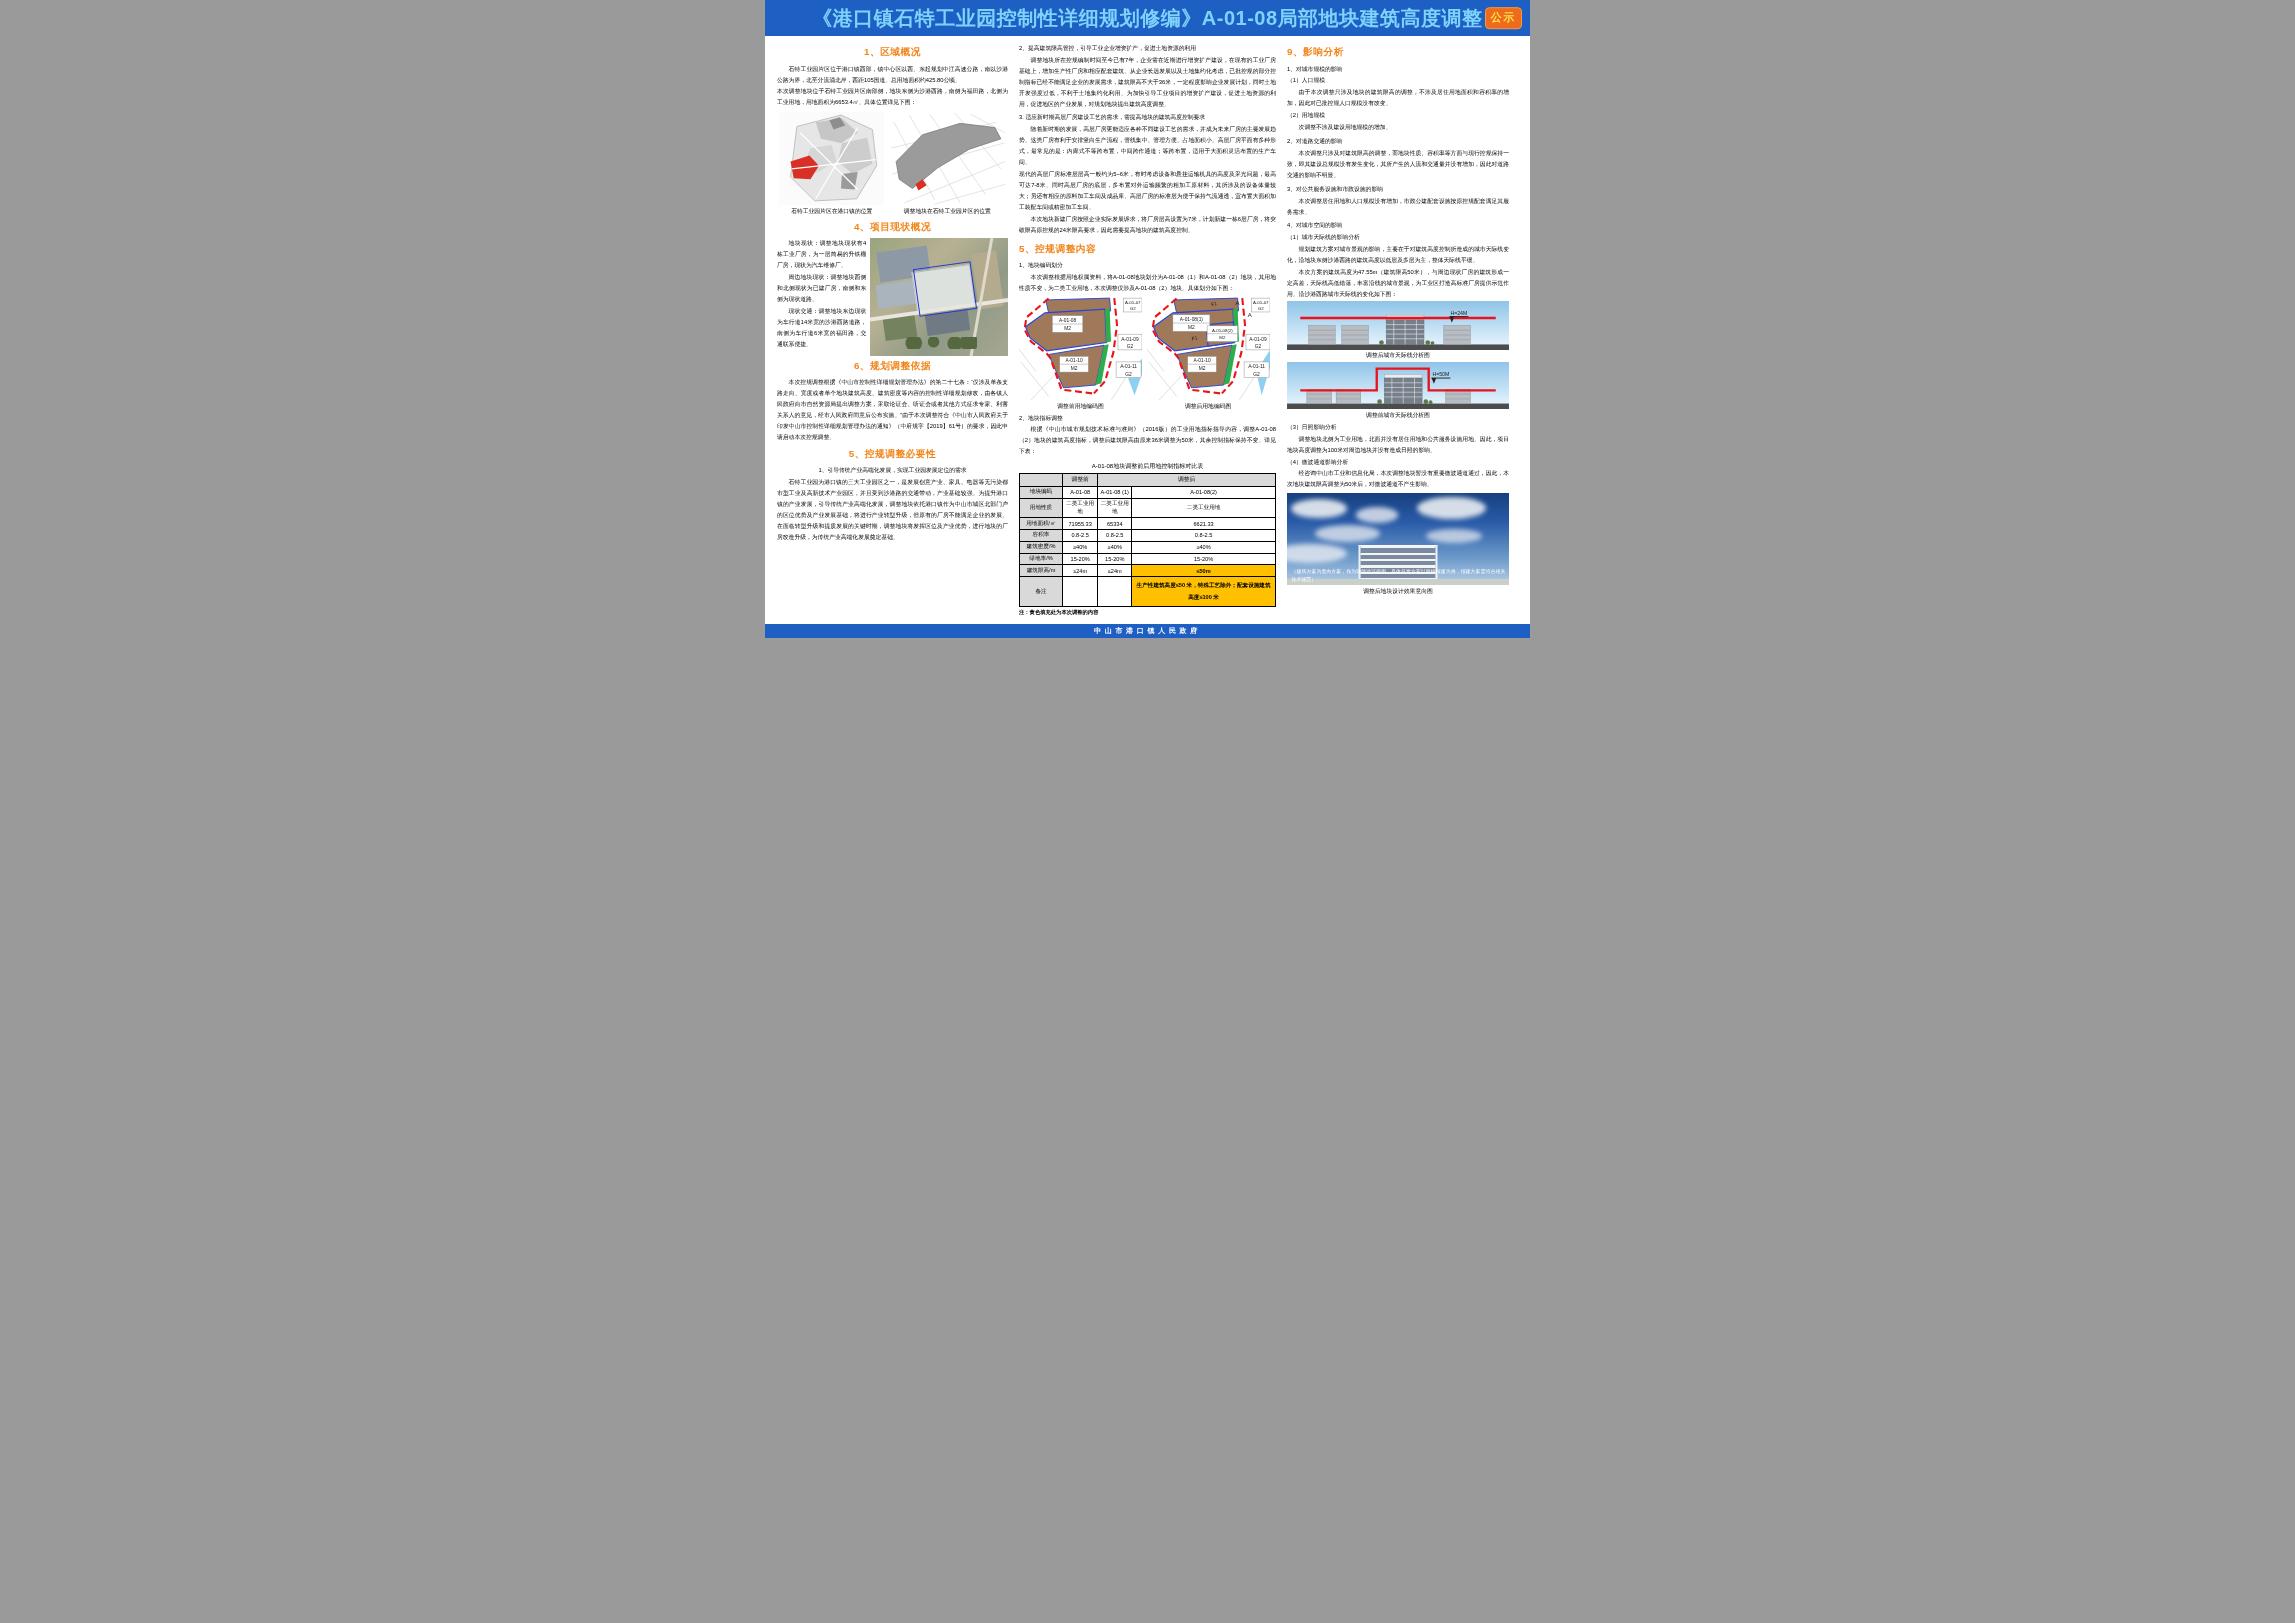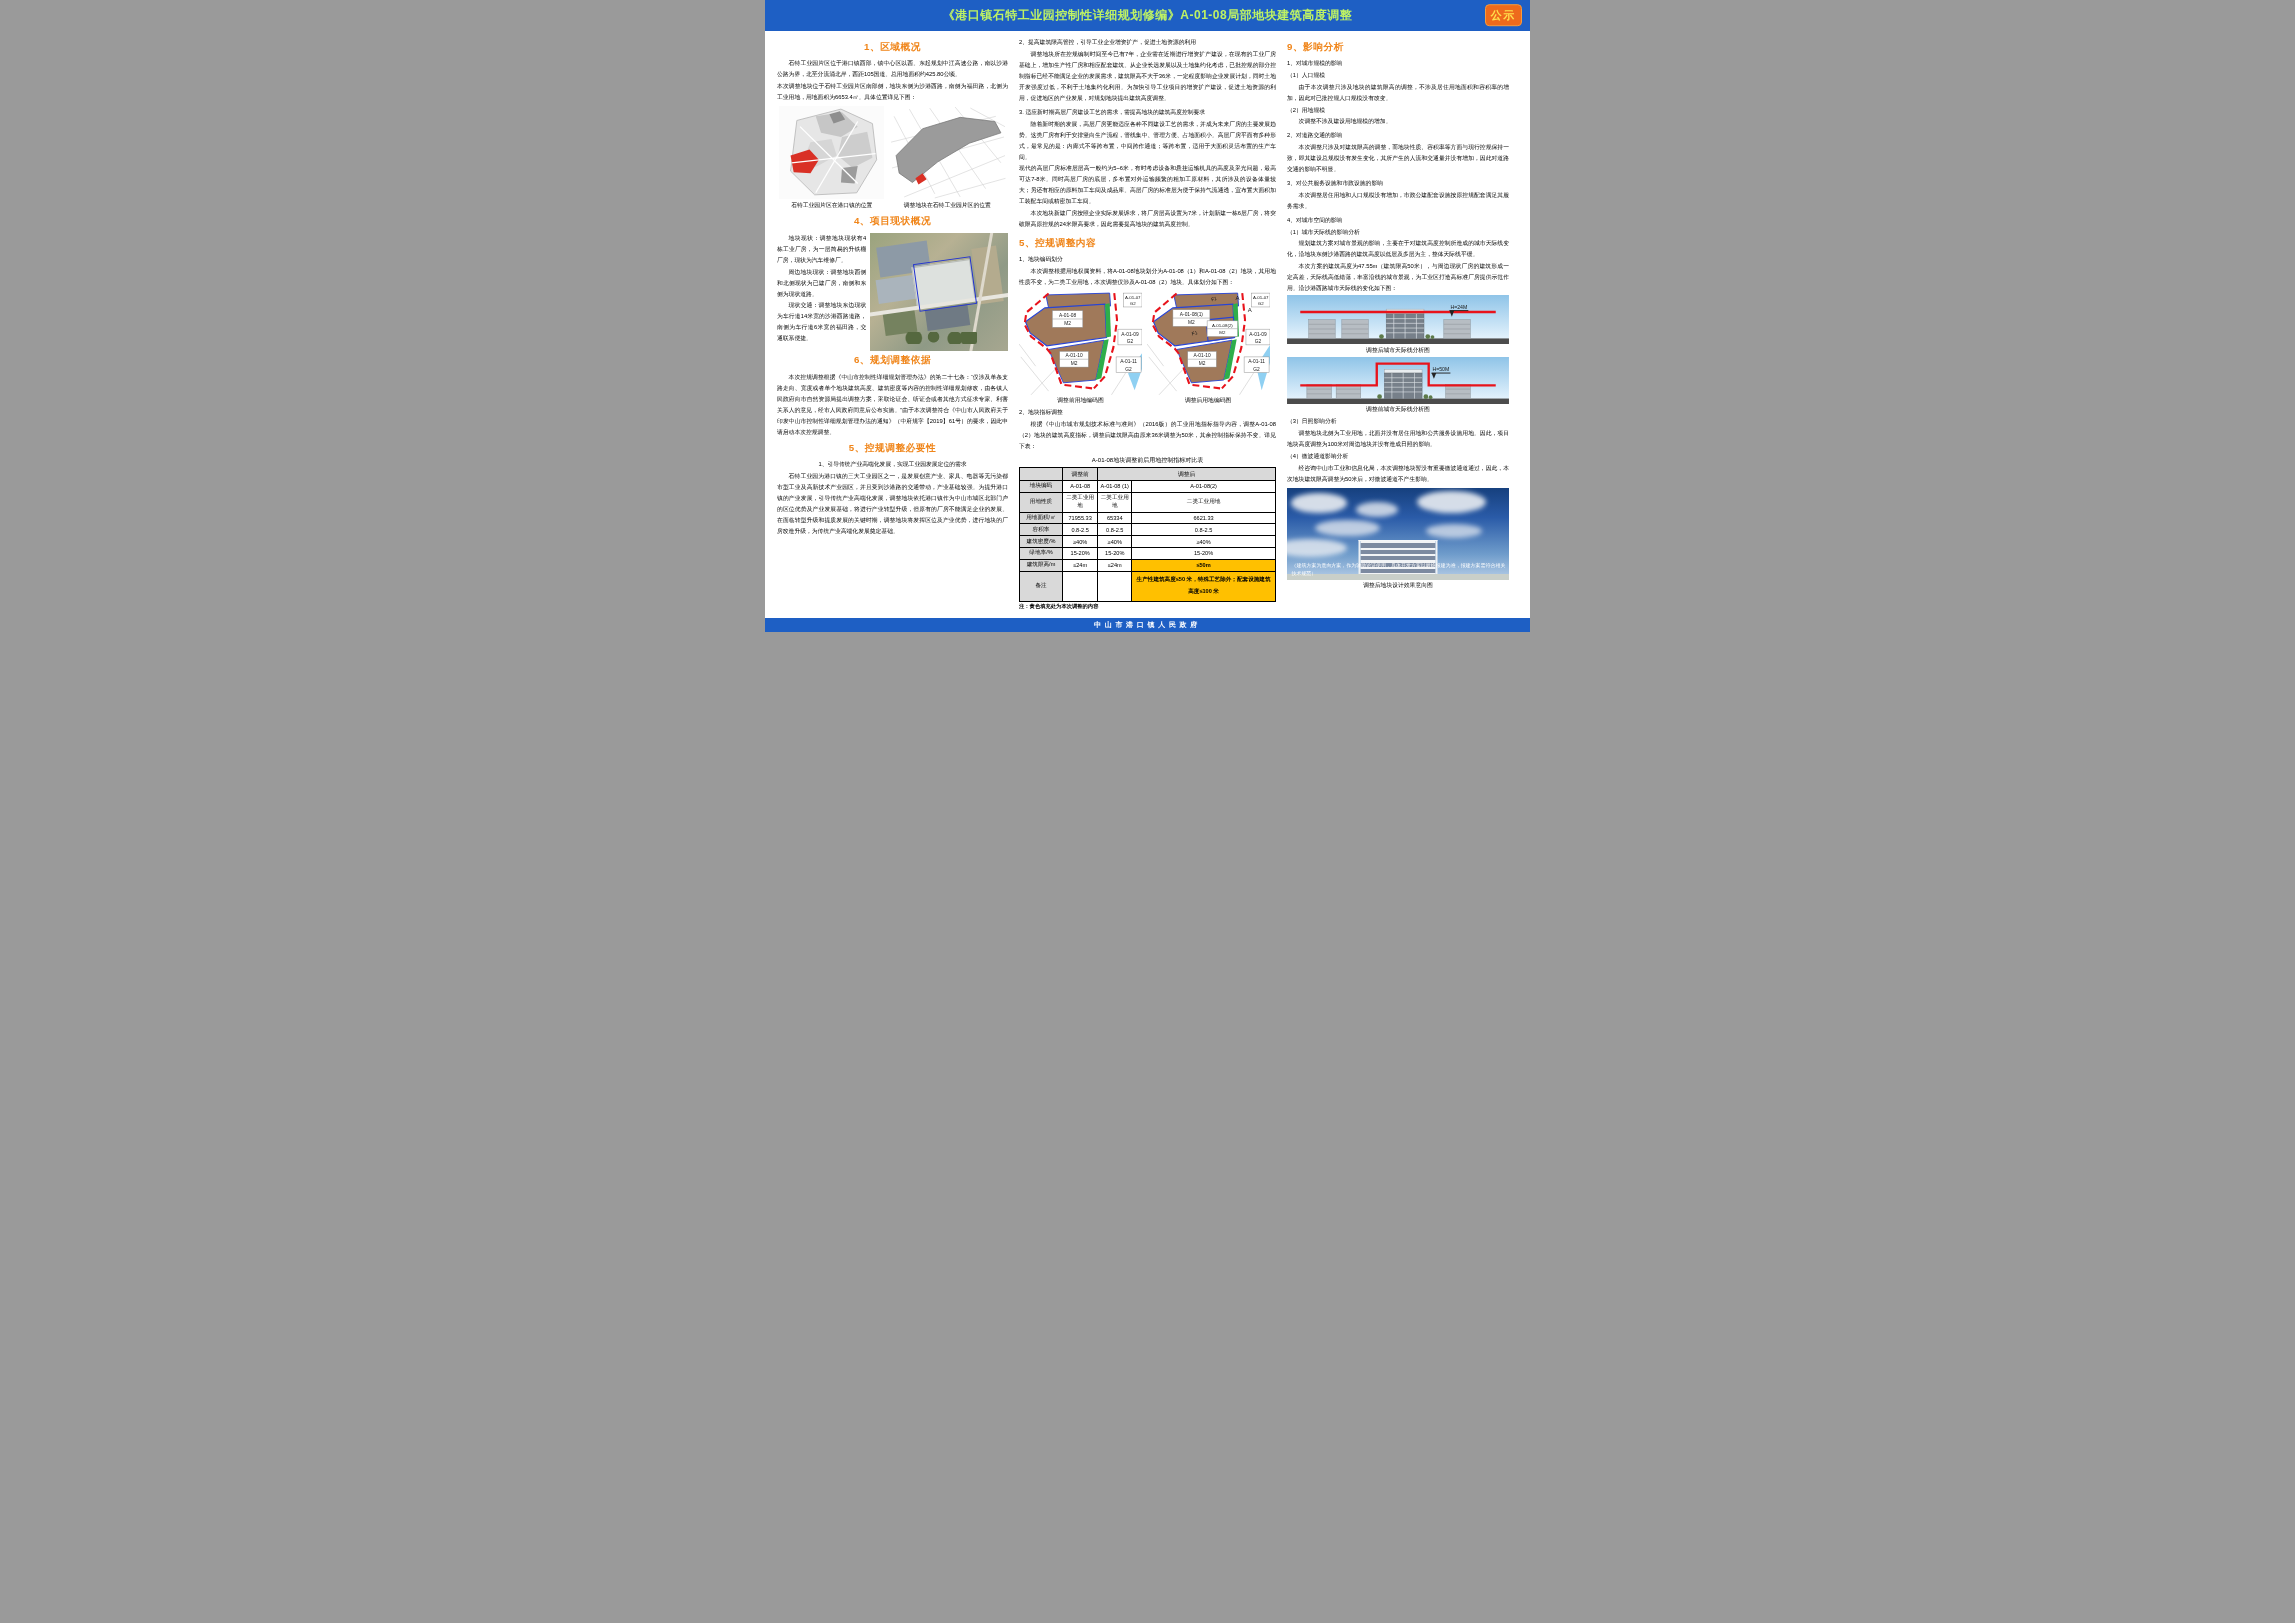--- a/index.html
+++ b/index.html
@@ -1,21 +1,21 @@
 <!DOCTYPE html>
 <html style="font-size:7.4px"><head>
 <meta charset="utf-8">
 <style>
   * { box-sizing: border-box; }
   body { margin:0; background:#9a9a9a; font-family:"Liberation Sans", sans-serif; color:#000; }
   .page { width:765px; margin:0 auto; background:#fff; display:flex; flex-direction:column; }
 
   
   .banner { position:relative; background:#1E5FC4; min-height:30.5px; display:flex; align-items:center; justify-content:center; }
-  .banner h1 { color:#bef264; font-size:12px; font-weight:bold; margin:4.6px 44px; letter-spacing:0.5px; text-align:center; }
+  .banner h1 { color:#7dd3fc; font-size:20px; font-weight:bold; margin:4.6px 44px; letter-spacing:0.5px; text-align:center; }
   .badge { position:absolute; right:8.3px; top:50%; transform:translateY(-50%); background:#EE6A1C; color:#FFE14D;
            font-size:11px; font-weight:bold; padding:2.3px 5.1px; border-radius:4.2px; letter-spacing:1.4px; border:0.9px solid #F89B3C; }
 
   
   .content { display:flex; gap:11px; padding:6.5px 12px 5.6px; }
   .col { display:flex; flex-direction:column; }
   .col-left { width:231px;align-items:center; }
   .col-mid  { width:257px; }
   .col-right{ width:222px; }
 

